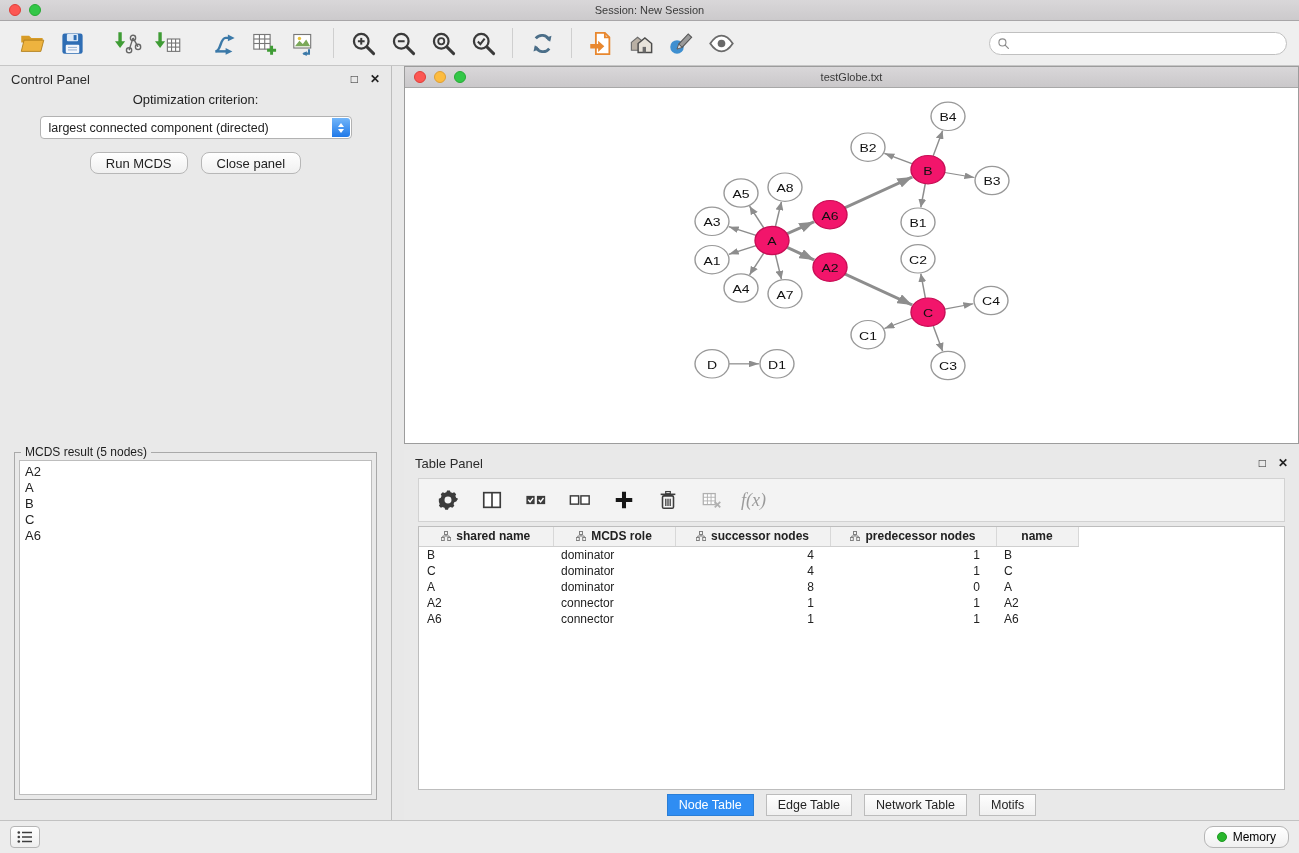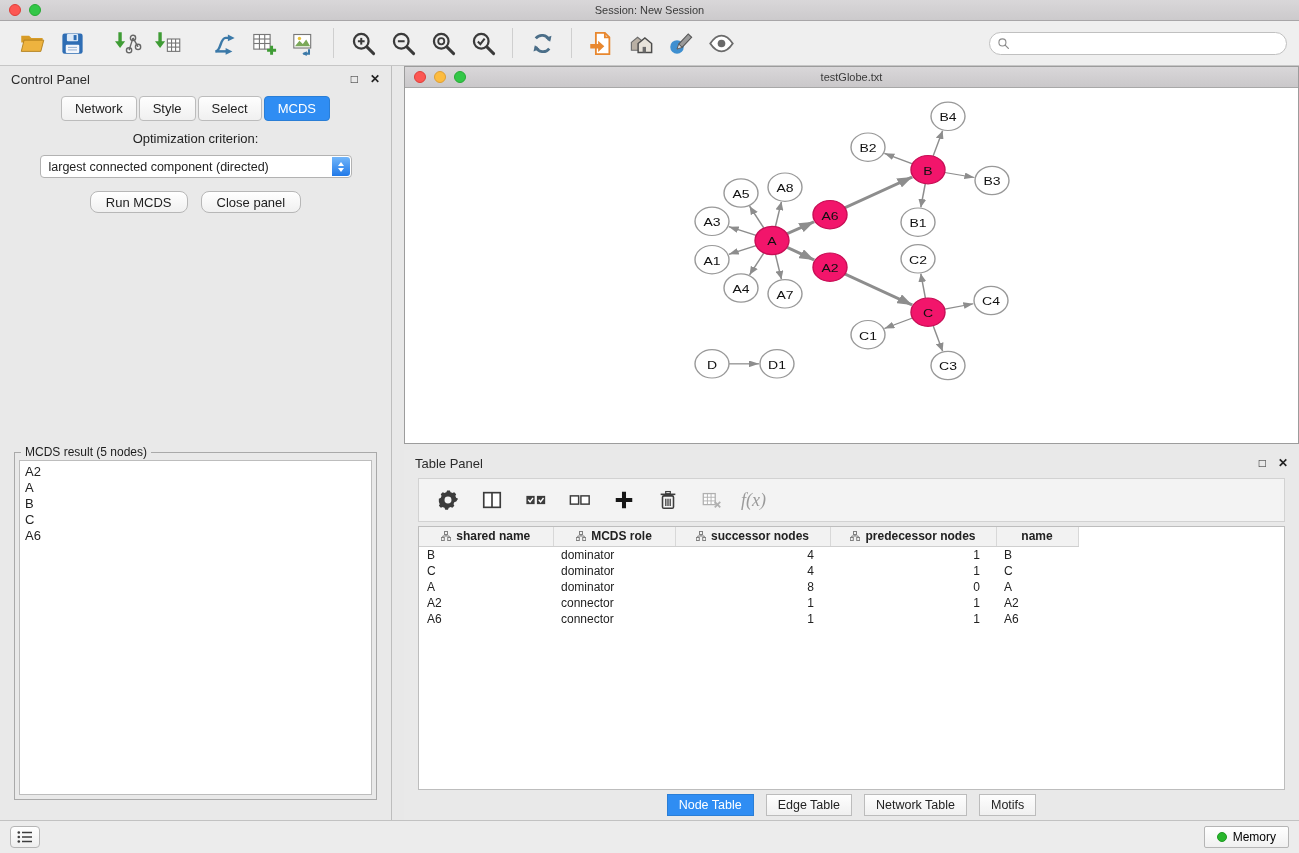--- a/index.html
+++ b/index.html
@@ -69,21 +69,21 @@
   th .th-inner{display:flex;align-items:center;justify-content:center;gap:5px}
   td{padding:1px 8px;height:16px;white-space:nowrap}
   td.num{text-align:right;padding-right:16px}
   .tp-tabs{height:30px;display:flex;justify-content:center;align-items:center;gap:12px;flex:none}
   .tp-tab{padding:3px 11px;font-size:12.5px;border:1px solid #bcbcbc;background:linear-gradient(#fefefe,#f0f0f0);color:#222}
   .tp-tab.active{background:#2f8df3;color:#fff;border-color:#2a7ed6}
 
   
   .statusbar{position:absolute;bottom:0;left:0;right:0;height:33px;background:#ececec;border-top:1px solid #c2c2c2;display:flex;align-items:center;padding:0 10px}
   .sb-left{width:30px;height:22px;background:linear-gradient(#fff,#eee);border:1px solid #b5b5b5;border-radius:4px;display:flex;align-items:center;justify-content:center}
-  .sb-memory{margin-left:auto;height:22px;padding:0 12px;background:linear-gradient(#fff,#f0f0f0);border:1px solid #b5b5b5;border-radius:2px;display:flex;align-items:center;gap:6px;font-size:12px;font-family:inherit}
+  .sb-memory{margin-left:auto;height:22px;padding:0 12px;background:linear-gradient(#fff,#f0f0f0);border:1px solid #b5b5b5;border-radius:9px;display:flex;align-items:center;gap:6px;font-size:12px;font-family:inherit}
   .dot{width:10px;height:10px;border-radius:50%;background:#28b62c;border:1px solid #1e9a22;display:inline-block}
 </style>
 </head>
 <body>
 
 <div class="titlebar">
   <div class="traffic">
     <span class="tl red"></span>
     <span class="tl green"></span>
   </div>
@@ -240,26 +240,20 @@
 
 <div class="main">
 
   <div class="control-panel">
     <div class="panel-header">
       <span>Control Panel</span>
       <span class="ph-icons">
         <span>□</span>
         <span>✕</span>
       </span>
-    </div>
-    <div class="cp-tabs">
-      <div class="cp-tab">Network</div>
-      <div class="cp-tab">Style</div>
-      <div class="cp-tab">Select</div>
-      <div class="cp-tab active">MCDS</div>
     </div>
     <div class="opt-label">Optimization criterion:</div>
     <div class="dropdown">
       <span class="dd-value">largest connected component (directed)</span>
       <span class="dd-arrows">
           <i class="up"></i>
           <i class="dn"></i>
         </span>
     </div>
     <div class="cp-buttons">

